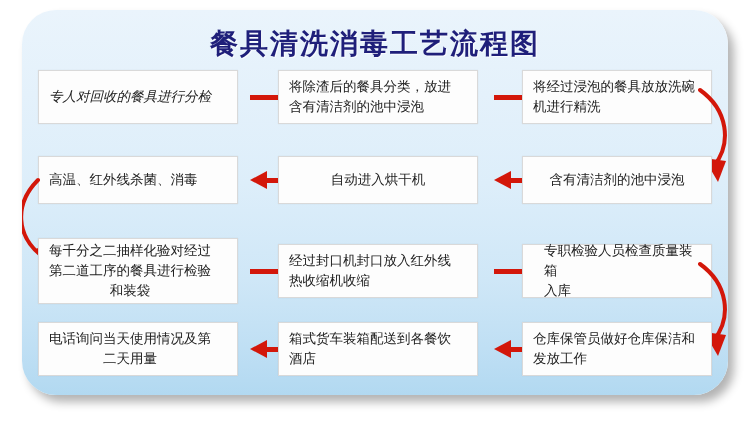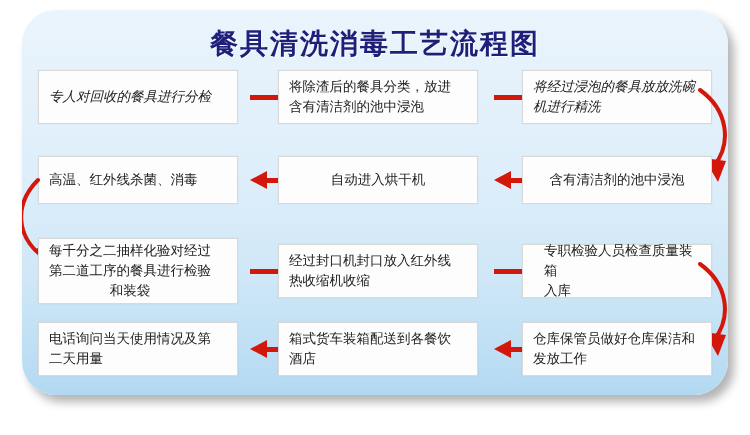--- a/index.html
+++ b/index.html
@@ -130,21 +130,21 @@
 
     <div class="box lead" style="left:256px; top:60px; width:200px; height:54px;">
       <span>将除渣后的餐具分类，放进<br>含有清洁剂的池中浸泡</span>
     </div>
 
     <div class="arrow right" style="left:472px; top:76px; width:48px;">
       <div class="shaft"></div>
       <div class="head"></div>
     </div>
 
-    <div class="box lead" style="left:500px; top:60px; width:190px; height:54px;font-style:italic;">
+    <div class="box lead" style="left:500px; top:60px; width:190px; height:54px;">
       <span>将经过浸泡的餐具放放洗碗<br>机进行精洗</span>
     </div>
 
     <div class="curve" style="left:660px; top:78px; width:60px; height:100px;">
       <svg width="60" height="100" viewBox="0 0 60 100">
         <path d="M 18 2 C 46 22, 50 55, 32 78"></path>
         <polygon points="36,94 22,70 44,73"></polygon>
       </svg>
     </div>
 
@@ -199,21 +199,21 @@
       <span>专职检验人员检查质量装箱<br>入库</span>
     </div>
 
     <div class="curve" style="left:660px; top:252px; width:60px; height:100px;">
       <svg width="60" height="100" viewBox="0 0 60 100">
         <path d="M 18 2 C 46 22, 50 55, 32 78"></path>
         <polygon points="36,94 22,70 44,73"></polygon>
       </svg>
     </div>
 
-    <div class="box lead" style="left:16px; top:312px; width:200px; height:54px;">
+    <div class="box lead" style="left:16px; top:312px; width:200px; height:54px;text-align:center;">
       <span>电话询问当天使用情况及第<br>二天用量</span>
     </div>
 
     <div class="arrow left" style="left:228px; top:328px; width:48px;">
       <div class="shaft"></div>
       <div class="head"></div>
     </div>
 
     <div class="box lead" style="left:256px; top:312px; width:200px; height:54px;">
       <span>箱式货车装箱配送到各餐饮<br>酒店</span>

